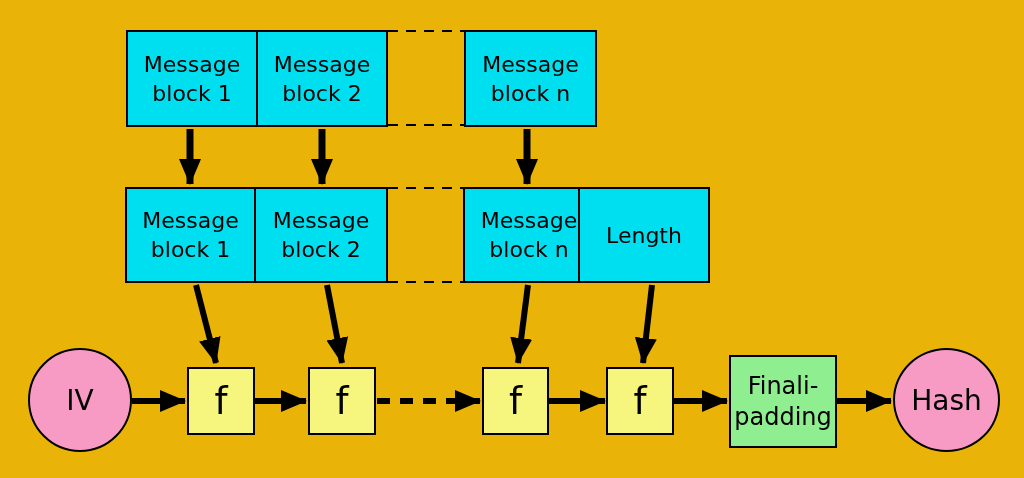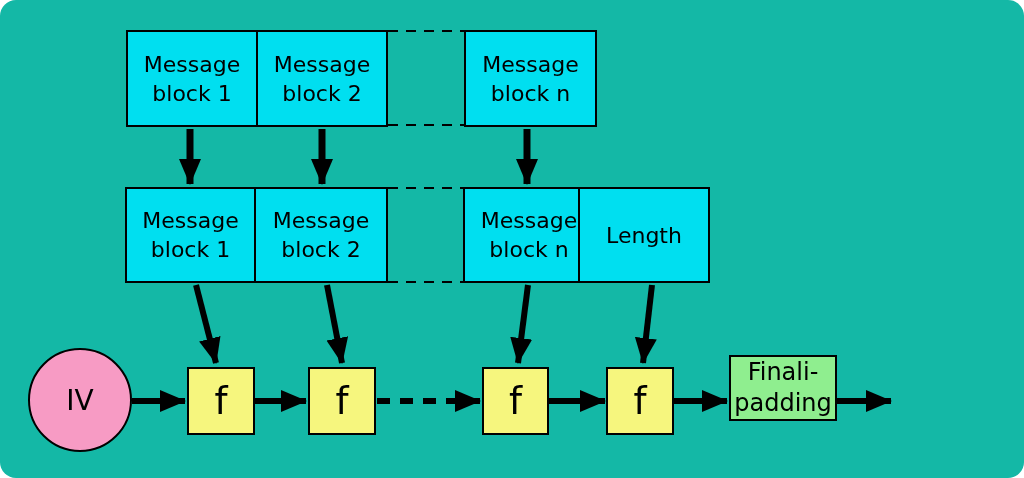--- a/index.html
+++ b/index.html
@@ -5,23 +5,22 @@
   html, body {
     margin: 0;
     padding: 0;
     background: #ffffff;
     font-family: "DejaVu Sans", "Liberation Sans", sans-serif;
   }
   .canvas {
     position: relative;
     width: 1024px;
     height: 478px;
-    background: #14b8a6;
+    background: #eab308;
     overflow: hidden;
-    border-radius: 16px;
   }
   .arrow-layer {
     position: absolute;
     left: 0; top: 0;
     width: 1024px; height: 478px;
     pointer-events: none;
     z-index: 2;
   }
   .node {
     position: absolute;
@@ -63,21 +62,21 @@
   .mb1 { left: 125px; top: 187px; width: 131px; height: 96px; }
   .mb2 { left: 254px; top: 187px; width: 134px; height: 96px; }
   .mbn { left: 463px; top: 187px; width: 132px; height: 96px; }
   .lp  { left: 578px; top: 187px; width: 132px; height: 96px; }
   
   .f1 { left: 187px; top: 367px; width: 68px; height: 68px; }
   .f2 { left: 308px; top: 367px; width: 68px; height: 68px; }
   .f3 { left: 482px; top: 367px; width: 67px; height: 68px; }
   .f4 { left: 606px; top: 367px; width: 68px; height: 68px; }
   
-  .fin { left: 729px; top: 355px; width: 108px; height: 66px; }
+  .fin { left: 729px; top: 355px; width: 108px; height: 93px; }
   
   .iv   { left: 28px;  top: 348px; width: 104px; height: 104px; }
   .hash { left: 893px; top: 348px; width: 107px; height: 104px; }
 </style>
 </head>
 <body>
 
 <div class="canvas">
 
   <svg class="arrow-layer" viewBox="0 0 1024 478" xmlns="http://www.w3.org/2000/svg">
@@ -161,14 +160,17 @@
   </div>
   <div class="node fbox f4">
     <span>f</span>
   </div>
 
   <div class="node finalisation fin">
     <span>Finali-</span>
     <span>padding</span>
   </div>
 
+  <div class="node terminal hash">
+    <span>Hash</span>
+  </div>
 
 </div>
 
 </body></html>

